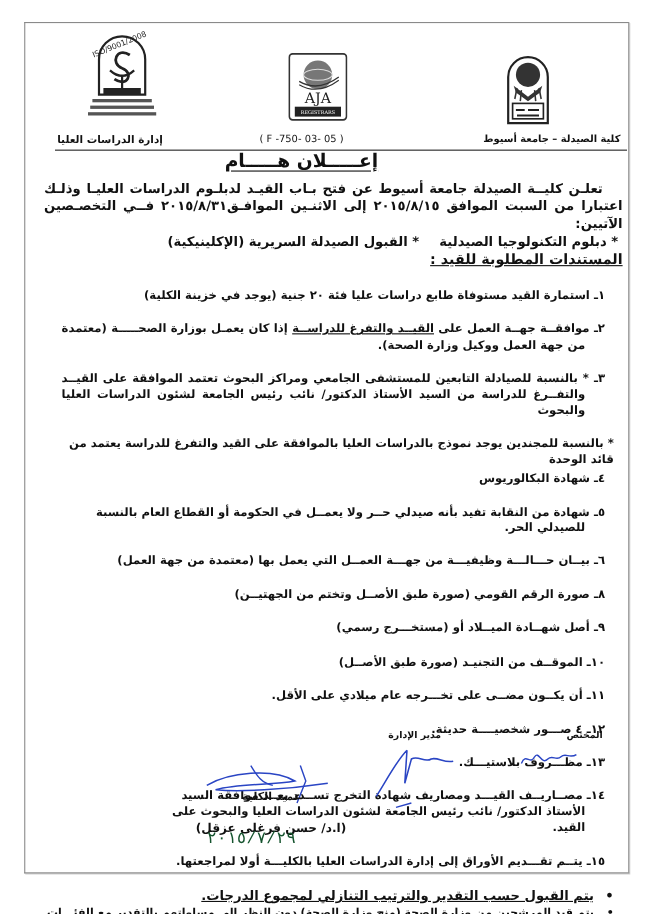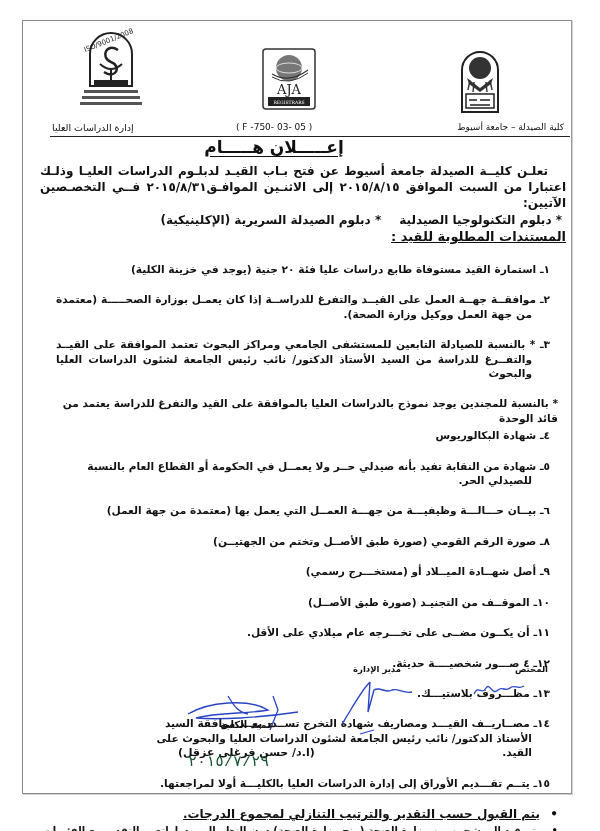--- a/index.html
+++ b/index.html
@@ -4,38 +4,38 @@
 <style>
   html, body { margin: 0; padding: 0; background: #ffffff; }
   body { width: 600px; height: 831px; position: relative; overflow: hidden;
          font-family: "DejaVu Sans", "Liberation Sans", sans-serif; color: #111; }
   .frame { position: absolute; left: 22px; top: 20px; width: 548px; height: 772px;
            border: 1px solid #8a8a8a; border-right-color: #9a9a9a; box-shadow: 1px 1px 0 #cfcfcf; }
   .logo { position: absolute; }
   .logo-left { left: 76px; top: 24px; width: 70px; height: 92px; }
   .logo-mid { left: 262px; top: 48px; width: 54px; height: 62px; }
   .logo-right { left: 458px; top: 48px; width: 44px; height: 66px; }
-  .hdr-text { position: absolute; top: 122px; font-weight: normal; font-size: 9.5px; direction: rtl; white-space: nowrap; }
+  .hdr-text { position: absolute; top: 122px; font-weight: bold; font-size: 9.5px; direction: rtl; white-space: nowrap; }
   .hdr-left { left: 52px; }
   .hdr-mid { left: 236px; direction: ltr; font-weight: normal; font-size: 9px; }
   .hdr-right { right: 36px; font-size: 9px; }
   .hdr-line { position: absolute; left: 50px; top: 136px; width: 520px; height: 1px; background: #222; }
   .title { position: absolute; top: 137px; left: 0; width: 548px; text-align: center;
            font-weight: bold; font-size: 17px; direction: rtl; }
   .title span { text-decoration: underline; text-underline-offset: 3px; letter-spacing: 2px; }
   .body { position: absolute; right: 34px; left: 40px; top: 163px; direction: rtl;
           font-size: 10.6px; font-weight: bold; line-height: 14.4px; }
   .p-intro { margin: 0; font-size: 12px; line-height: 16px; text-align: justify; text-indent: 18px; }
   .dips { margin: 1px 0 0; font-size: 12px; line-height: 16px; padding-right: 4px; }
   .dips span { margin-left: 14px; }
   .req-title { margin: 0; font-size: 13px; line-height: 18px; text-decoration: underline; }
   .item { margin: 16px; padding-right: 18px; text-indent: -18px; }
   .item.wide { text-align: justify; }
   .cont { padding-right: 36px; margin: 0; }
-  .u { }
+  .u { text-decoration: underline; }
   .bullets { margin: 0; padding: 0 26px 0 0; list-style: none; }
   .bullets li { position: relative; font-size: 12px; line-height: 17px; text-decoration: underline; }
   .bullets li.small { font-size: 10px; line-height: 15px; }
   .bullets li::before { content: "\2022"; position: absolute; right: -18px; text-decoration: none; display: inline-block; }
   .sig-label { position: absolute; font-size: 8.5px; font-weight: bold; direction: rtl; white-space: nowrap; }
   .sig-spec { left: 484px; top: 664px; margin-left: 31px; }
   .sig-mgr { left: 353px; top: 664px; }
   .sig-dean { left: 220px; top: 719px; font-size: 10px; }
   .sig-name { position: absolute; left: 178px; top: 746px; font-size: 11px; font-weight: bold; direction: rtl; white-space: nowrap; }
   .sig-date { position: absolute; left: 188px; top: 752px; font-size: 15px; color: #14532d; font-family: Liberation Mono, monospace; letter-spacing: 2px; }
@@ -88,21 +88,21 @@
 <div class="hdr-text hdr-mid">( F -750- 03- 05 )</div>
 <div class="hdr-text hdr-right">كلية الصيدلة – جامعة أسيوط</div>
 <div class="hdr-line"></div>
 
 <div class="title"><span>إعـــــلان هـــــام</span></div>
 
 <div class="body">
   <p class="p-intro">تعلـن كليــة الصيدلة جامعة أسيوط عن فتح بـاب القيـد لدبلـوم الدراسات العليـا وذلـك اعتبارا من السبت الموافق ٢٠١٥/٨/١٥ إلى الاثنـين الموافـق٢٠١٥/٨/٣١ فــي التخصـصين الآتيين:</p>
   <p class="dips">
     <span>* دبلوم التكنولوجيا الصيدلية</span>
-    <span>* دبلوم الصيدلة السريرية (الإكلينيكية)</span>
+    <span>* القبول الصيدلة السريرية (الإكلينيكية)</span>
   </p>
   <p class="req-title">المستندات المطلوبة للقيد :</p>
   <p class="item">١ـ استمارة القيد مستوفاة طابع دراسات عليا فئة ٢٠ جنية (يوجد في خزينة الكلية)</p>
   <p class="item wide"><span>٢ـ موافقــة جهــة العمل على </span><span class="u">القيــد والتفرغ للدراســة</span><span> إذا كان يعمـل بوزارة الصحـــــة (معتمدة من جهة العمل ووكيل وزارة الصحة).</span></p>
   <p class="item wide">٣ـ * بالنسبة للصيادلة التابعين للمستشفى الجامعي ومراكز البحوث تعتمد الموافقة على القيــد والتفــرغ للدراسة من السيد الأستاذ الدكتور/ نائب رئيس الجامعة لشئون الدراسات العليا والبحوث</p>
   <p class="cont" style="padding-right:8px">* بالنسبة للمجندين يوجد نموذج بالدراسات العليا بالموافقة على القيد والتفرغ للدراسة يعتمد من قائد الوحدة</p>
   <p class="item" style="margin-top:3px">٤ـ شهادة البكالوريوس</p>
   <p class="item">٥ـ شهادة من النقابة تفيد بأنه صيدلي حــر ولا يعمــل في الحكومة أو القطاع العام بالنسبة للصيدلي الحر.</p>
   <p class="item">٦ـ بيــان حـــالـــة وظيفيـــة من جهـــة العمــل التي يعمل بها (معتمدة من جهة العمل)</p>
   <p class="item">٨ـ صورة الرقم القومي (صورة طبق الأصــل وتختم من الجهتيــن)</p>

